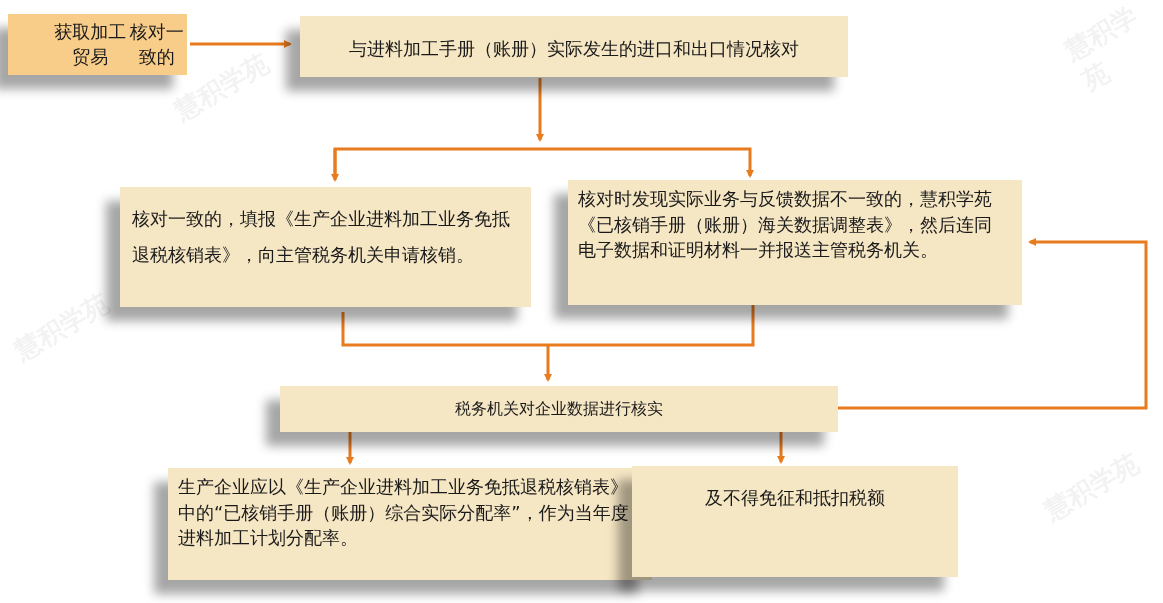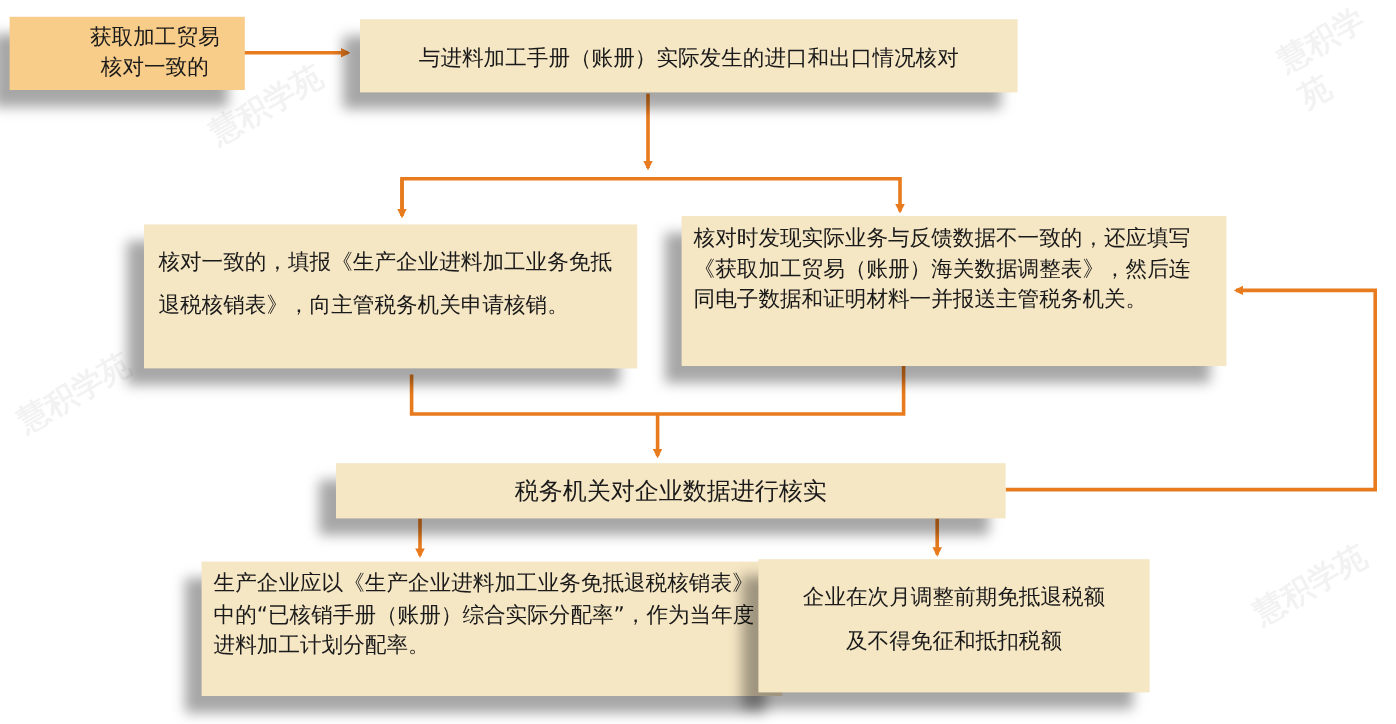--- a/index.html
+++ b/index.html
@@ -32,41 +32,40 @@
     <polyline points="335,178 335,149 750,149 750,176" marker-end="url(#ah)"></polyline>
     <line x1="335" y1="149" x2="335" y2="180" marker-end="url(#ah)"></line>
     <polyline points="343,312 343,345 753,345 753,305"></polyline>
     <line x1="548" y1="345" x2="548" y2="380" marker-end="url(#ah)"></line>
     <polyline points="838,408 1146,408 1146,242 1030,242" marker-end="url(#ah)"></polyline>
     <line x1="350" y1="432" x2="350" y2="463" marker-end="url(#ah)"></line>
     <line x1="781" y1="432" x2="781" y2="462" marker-end="url(#ah)"></line>
   </g>
 </svg>
 
-<div class="box orange center" style="left:8px;top:14px;width:196px;height:61px;flex-direction:column;line-height:1.35;padding-left:46px;">
+<div class="box orange center" style="left:8px;top:14px;width:179px;height:61px;flex-direction:row;line-height:1.35;padding-left:46px;">
   <span>获取加工贸易</span>
   <span>核对一致的</span>
 </div>
 
 <div class="box" style="left:300px;top:16px;width:548px;height:61px;padding:14px 10px 0 10px;text-align:center;line-height:2.1;">
   <span>与进料加工手册（账册）实际发生的进口和出口情况核对</span>
 </div>
 
 <div class="box" style="left:120px;top:187px;width:411px;height:120px;padding:14px 16px 0 12px;line-height:2.0;">
   <span>核对一致的，填报《生产企业进料加工业务免抵退税核销表》，向主管税务机关申请核销。</span>
 </div>
 
 <div class="box" style="left:568px;top:180px;width:454px;height:125px;padding:6px 14px 0 10px;line-height:1.42;">
-  <span>核对时发现实际业务与反馈数据不一致的，还应填写《获取加工贸易（账册）海关数据调整表》，然后连同电子数据和证明材料一并报送主管税务机关。</span>
+  <span>核对时发现实际业务与反馈数据不一致的，慧积学苑《已核销手册（账册）海关数据调整表》，然后连同电子数据和证明材料一并报送主管税务机关。</span>
 </div>
 
-<div class="box center" style="left:280px;top:386px;width:558px;height:46px;font-size:20px;">
+<div class="box center" style="left:280px;top:386px;width:558px;height:46px;font-size:16px;">
   <span>税务机关对企业数据进行核实</span>
 </div>
 
 <div class="box" style="left:168px;top:468px;width:484px;height:112px;padding:6px 10px 0 10px;line-height:1.42;">
   <span>生产企业应以《生产企业进料加工业务免抵退税核销表》中的“已核销手册（账册）综合实际分配率”，作为当年度进料加工计划分配率。</span>
 </div>
 
 <div class="box" style="left:632px;top:466px;width:326px;height:111px;padding:14px 8px 0 8px;text-align:center;line-height:2.05;">
-  <div>企业在次月调整前期免抵退税额</div>
   <div>及不得免征和抵扣税额</div>
 </div>
 
 </body></html>

